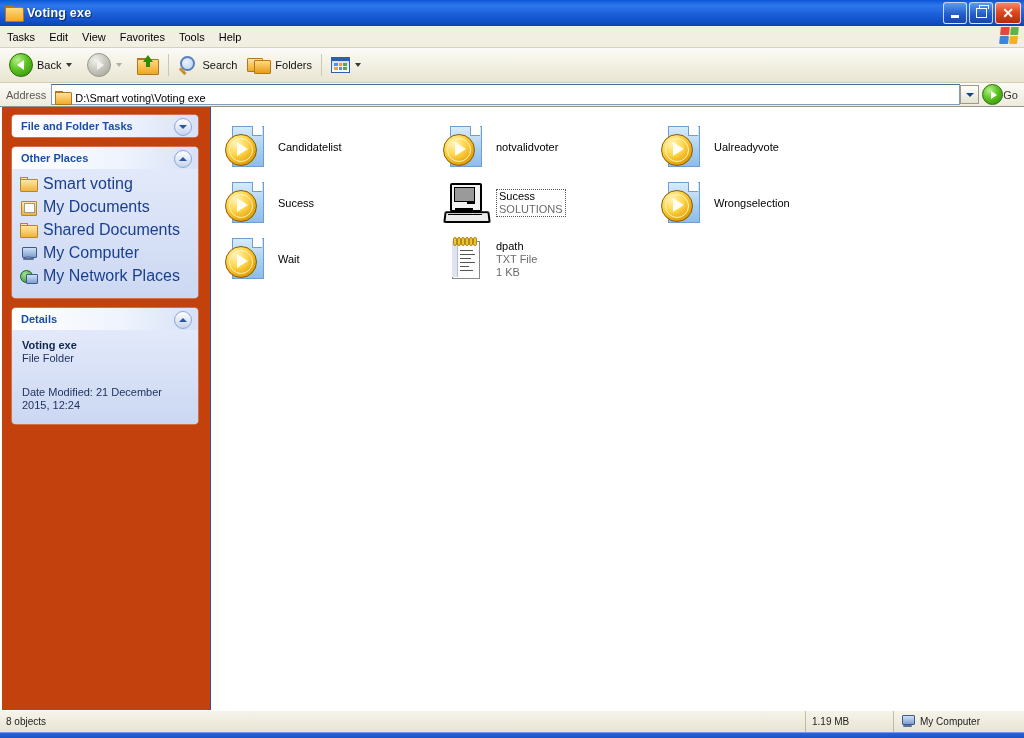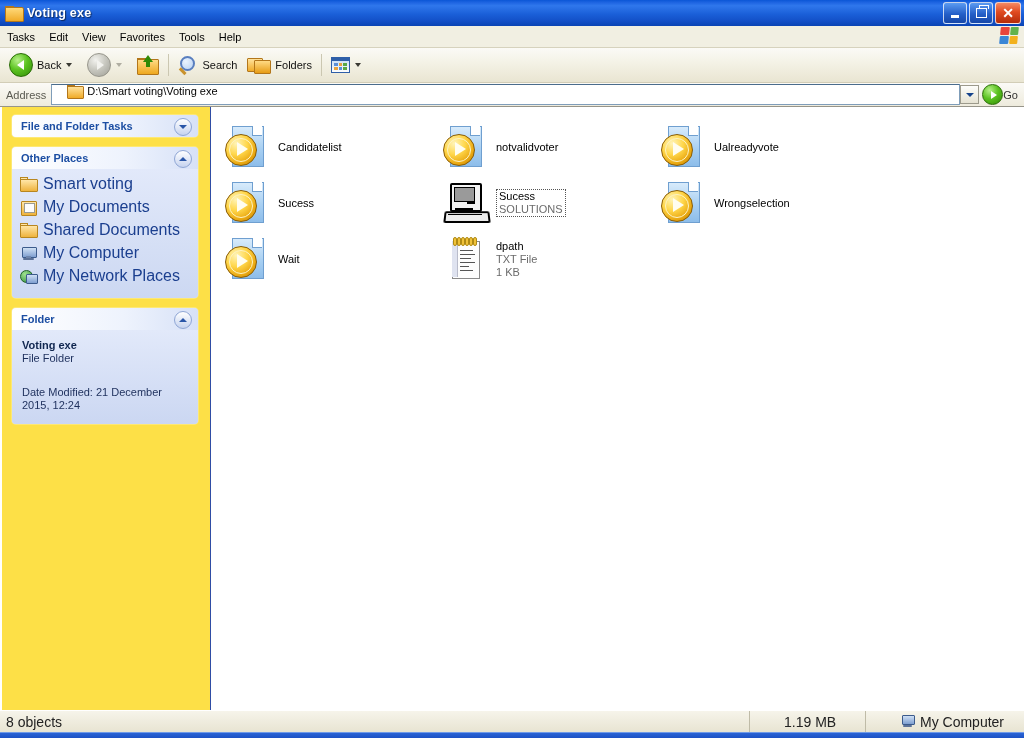--- a/index.html
+++ b/index.html
@@ -132,42 +132,42 @@
     height: 23px;
     background: linear-gradient(to bottom,#fbfaf6,#eeebdd);
     display:flex; align-items:center; padding:0 2px 0 4px;
     border-bottom:1px solid #97958a;
     flex:0 0 auto;
   }
   .addr-label { color:#5a5a52; font-size:11px; padding:0 5px 0 2px; }
   .addr-field {
     flex:1; height:19px; background:#fff;
     border:1px solid #7f9db9; border-top-color:#4a6c8c;
-    display:flex; align-items:flex-start; padding-left:15px; position:relative;
+    display:flex; align-items:flex-end; padding-left:3px; position:relative;
   }
   .addr-folder { width:16px;height:13px;position:relative;margin-right:4px;}
   .addr-folder .b{position:absolute;left:0;top:1px;width:15px;height:11px;background:linear-gradient(to bottom,#ffe29c,#f0ab28);border:1px solid #b3761a;border-radius:1px;}
   .addr-folder .t{position:absolute;left:0;top:0;width:6px;height:3px;background:#ffe29c;border:1px solid #b3761a;border-bottom:none;}
   .addr-text { font-size:11px; color:#000; }
   .addr-drop {
     width:17px; height:17px; margin-right:1px;
     background: linear-gradient(to bottom,#fdfdfb,#e6e3d3);
     border:1px solid #9c9a8c; display:flex;align-items:center;justify-content:center;
   }
   .addr-drop .c { width:0;height:0;border-left:4px solid transparent;border-right:4px solid transparent;border-top:4px solid #15428b; }
   .go-btn { display:flex;align-items:center; padding:0 4px 0 2px; }
   .go-circle { width:19px;height:19px;border-radius:50%; background:radial-gradient(circle at 35% 28%,#b7f08a 0%,#5cc321 45%,#2f8a05 100%); border:1px solid #2a6d07; display:flex;align-items:center;justify-content:center;}
   .go-circle .ga { width:0;height:0;border-top:4px solid transparent;border-bottom:4px solid transparent;border-left:6px solid #fff; margin-left:2px;}
   .go-text { font-size:11px; color:#333; }
 
   
   .body-area { flex:1 1 auto; display:flex; min-height:0; }
   .sidebar {
     width: 210px; flex:0 0 210px;
-    background:#fde047;
+    background:#c2410c;
     border-right:1px solid #2f4da5;
     padding: 8px 0 0 0;
     overflow:hidden;
     position:relative;
   }
   .sidebar:before { content:""; position:absolute; left:0; top:0; width:2px; height:100%; background:#ffffff; }
   .panel {
     width: 186px; margin: 0 auto 10px auto;
     border-radius:4px; overflow:hidden;
     box-shadow: 0 0 0 1px rgba(255,255,255,0.25);
@@ -284,21 +284,21 @@
   .txticon .ln { position:absolute; background:#555; height:1px; }
   .txticon .l1{left:19px;top:15px;width:13px;} .txticon .l2{left:19px;top:19px;width:15px;}
   .txticon .l3{left:19px;top:23px;width:11px;} .txticon .l4{left:19px;top:27px;width:15px;}
   .txticon .l5{left:19px;top:31px;width:9px;} .txticon .l6{left:19px;top:35px;width:13px;}
 
   
   .statusbar {
     height: 21px; flex:0 0 21px;
     background: linear-gradient(to bottom,#f6f4ea,#e8e4d2);
     border-top:1px solid #ffffff;
-    display:flex; align-items:center; font-size:14px; color:#222;gap:28px;
+    display:flex; align-items:center; font-size:10px; color:#222;
   }
   .sb-pane { height:100%; display:flex; align-items:center; padding:0 6px; box-sizing:border-box; }
   .sb-pane.grow { flex:1 1 auto; border-right:1px solid #bfbba7; }
   .sb-pane.w1 { width:88px; border-right:1px solid #bfbba7; }
   .sb-pane.w2 { width:130px; }
   .sb-comp-icon { width:15px;height:13px;position:relative; margin-right:5px;}
   .sb-comp-icon .m{position:absolute;left:2px;top:0;width:11px;height:8px;background:linear-gradient(to bottom,#cfe0f5,#7f9fd0);border:1px solid #3c5b8c;border-radius:1px;}
   .sb-comp-icon .f{position:absolute;left:3px;top:10px;width:9px;height:2px;background:#5d7298;border-radius:1px;}
   .taskbar {
     height: 5px; flex:0 0 5px;
@@ -471,21 +471,21 @@
                 <span class="g"></span>
                 <span class="m"></span>
               </span>
             <span class="place-label">My Network Places</span>
           </div>
         </div>
       </div>
 
       <div class="panel">
         <div class="panel-head">
-          <span class="panel-title">Folder</span>
+          <span class="panel-title">Details</span>
           <div class="panel-chevron">
               <div class="chev up"></div>
             </div>
         </div>
         <div class="details-body">
           <div class="det-name">Voting exe</div>
           <div class="det-type">File Folder</div>
           <div class="det-date">Date Modified: 21 December 2015, 12:24</div>
         </div>
       </div>

